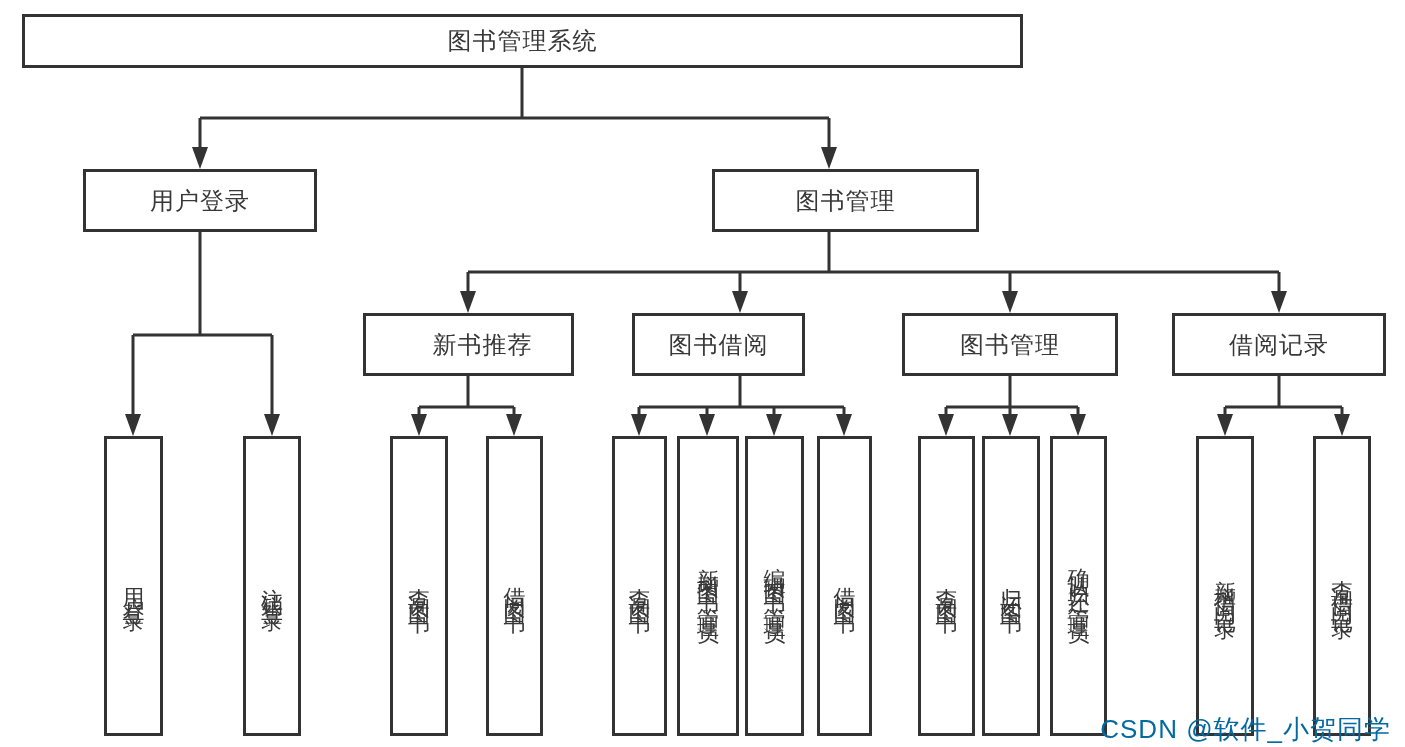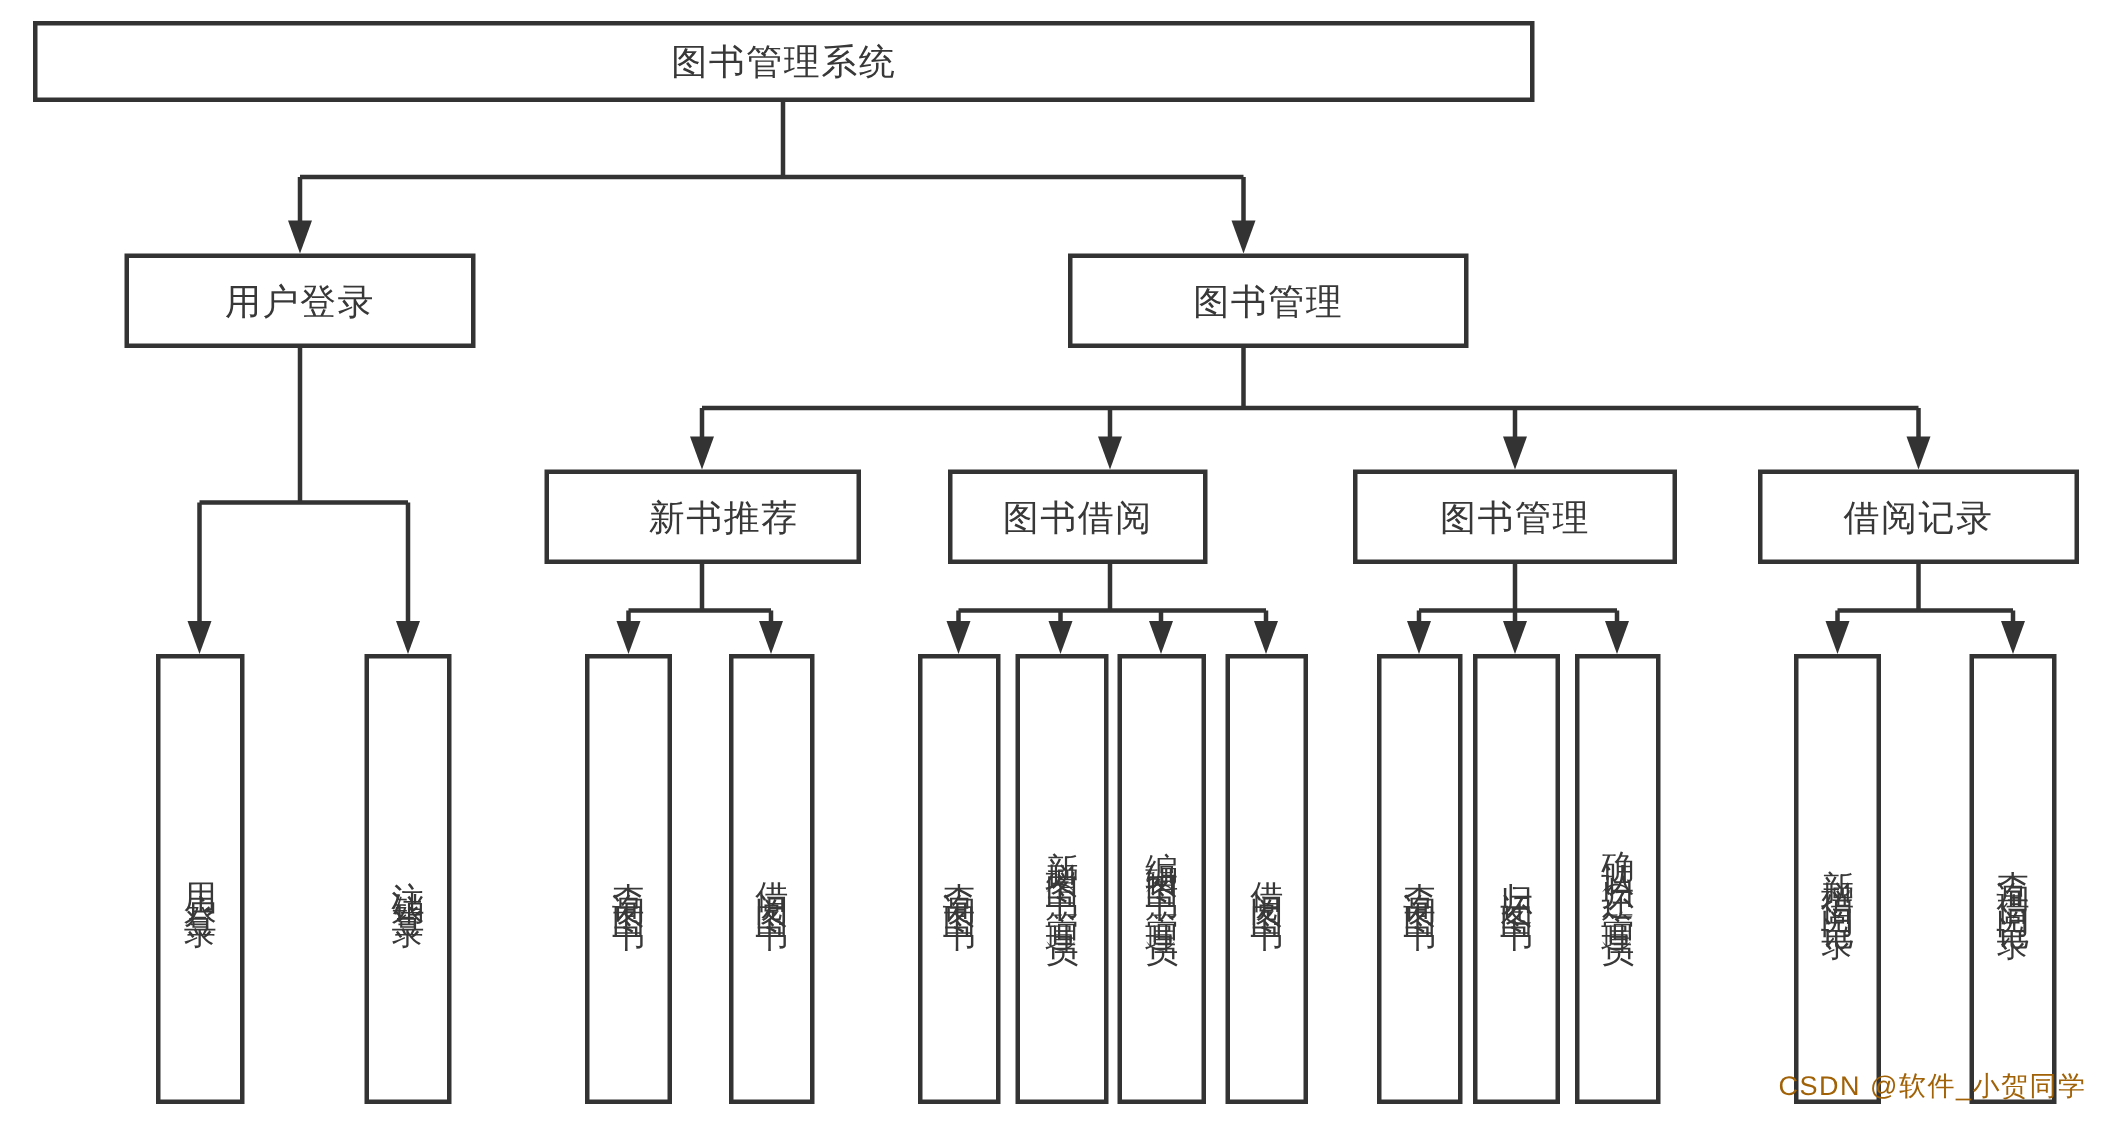--- a/index.html
+++ b/index.html
@@ -36,21 +36,21 @@
   .n-c1{left:612px;width:55px;}
   .n-c2{left:677px;width:62px;}
   .n-c3{left:745px;width:59px;}
   .n-c4{left:817px;width:55px;}
   .n-d1{left:918px;width:57px;}
   .n-d2{left:982px;width:58px;}
   .n-d3{left:1050px;width:57px;}
   .n-e1{left:1196px;width:58px;}
   .n-e2{left:1313px;width:58px;}
   .watermark{
-    position:absolute;right:14px;top:712px;font-size:18px;color:#a16207;
+    position:absolute;right:14px;top:712px;font-size:26px;color:#0369a1;
     letter-spacing:1px;white-space:nowrap;
   }
 </style>
 </head>
 <body>
 
 <div id="canvas">
 
   <svg id="wires" viewBox="0 0 1405 747" xmlns="http://www.w3.org/2000/svg">
     <g stroke="#333333" stroke-width="3" fill="#333333">

